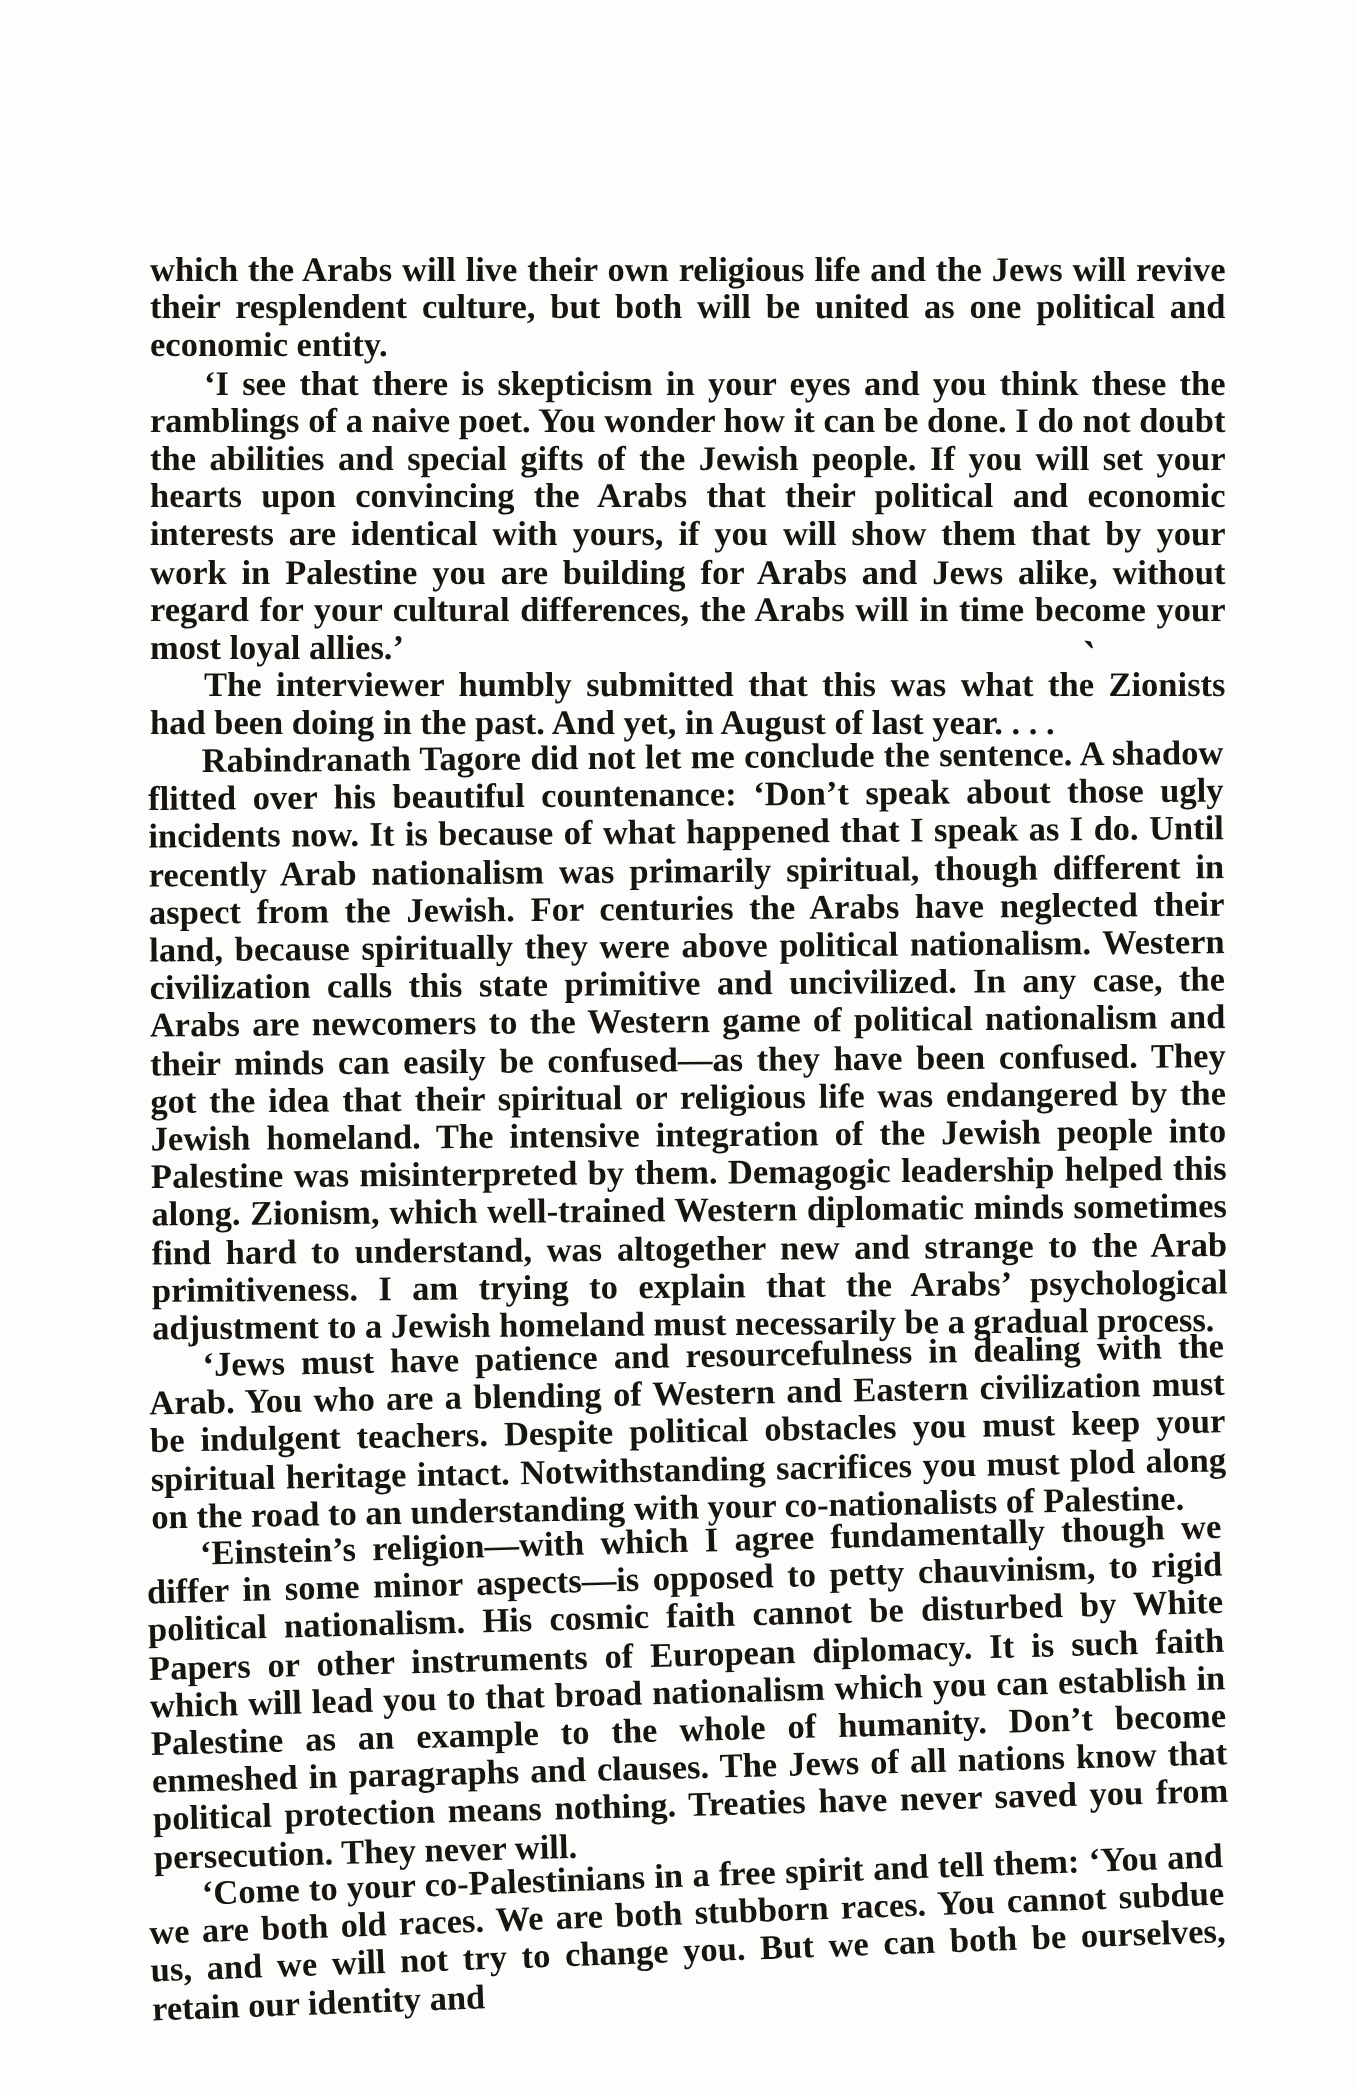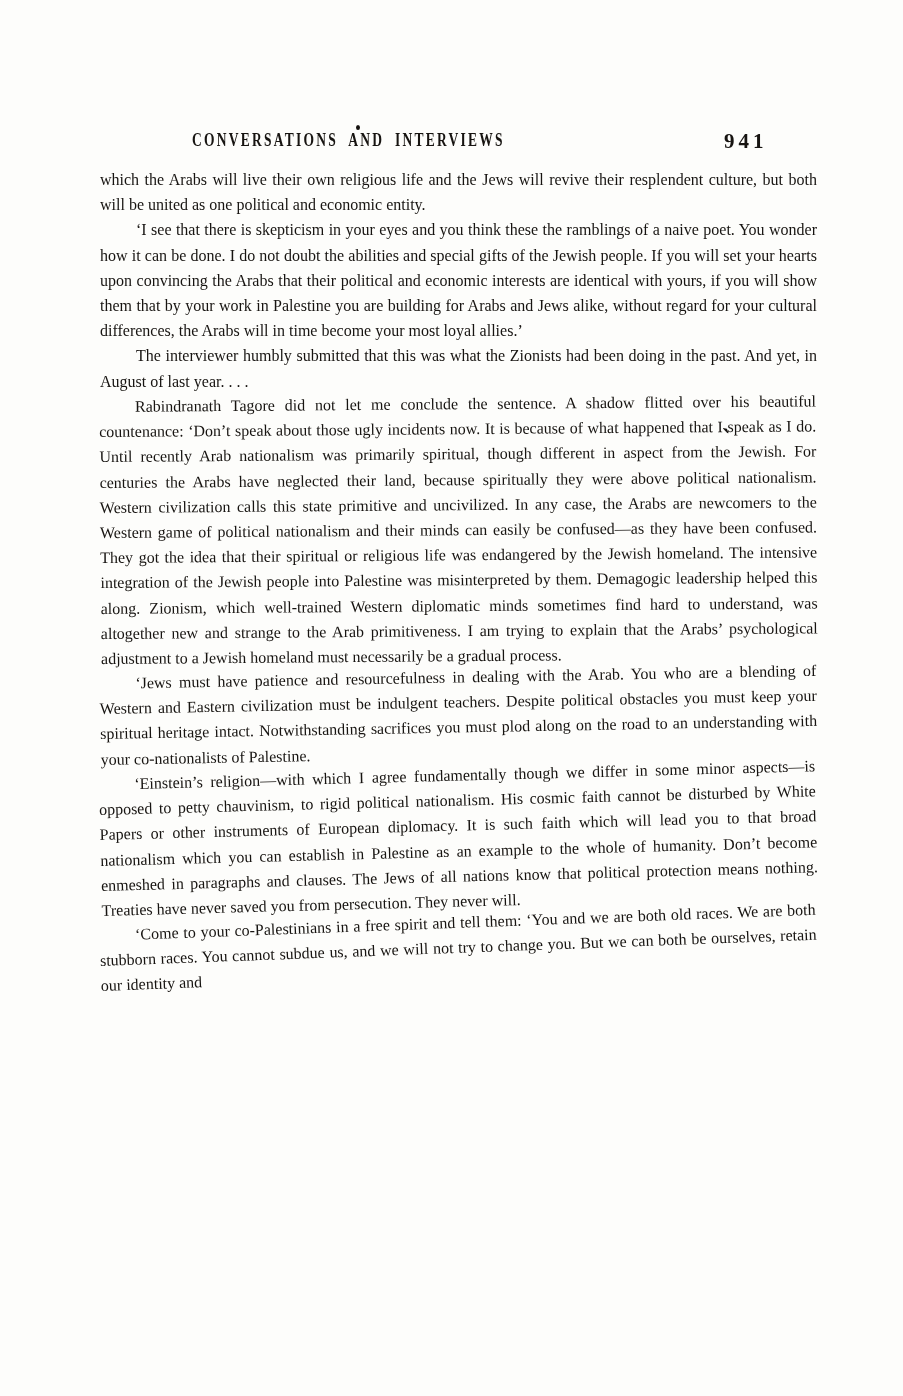--- a/index.html
+++ b/index.html
@@ -52,23 +52,23 @@
     font-size: 21px;
     font-weight: 700;
     letter-spacing: 4px;
   }
   
   .text-block {
     position: absolute;
     top: 167px;
     left: 100px;
     width: 717px;
-    font-size: 16px;
+    font-size: 23px;
     line-height: 25.2px;
-    font-weight: 400;
+    font-weight: 700;
     text-align: justify;
   }
   .para { margin: 0; transform-origin: 0 50%; }
   .para.indent { text-indent: 36px; }
   .para.tilt-1 { transform: rotate(-0.45deg); }
   .para.tilt-2 { transform: rotate(-1.05deg); }
   .para.tilt-3 { transform: rotate(-1.5deg); }
   .para.tilt-4 { transform: rotate(-2.1deg); }
   
   .stray-mark {
@@ -79,25 +79,20 @@
     font-weight: 700;
     transform: rotate(10deg);
     color: #14110e;
   }
 </style>
 </head>
 <body>
 
 <div class="page">
 
-  <header class="running-head">
-    <span class="head-title">CONVERSATIONS AND INTERVIEWS</span>
-    <span class="head-artifact"></span>
-    <span class="head-page-number">941</span>
-  </header>
 
   <main class="text-block">
     <p class="para">which the Arabs will live their own religious life and the Jews will revive their resplendent culture, but both will be united as one political and economic entity.</p>
     <p class="para indent">‘I see that there is skepticism in your eyes and you think these the ramblings of a naive poet. You wonder how it can be done. I do not doubt the abilities and special gifts of the Jewish people. If you will set your hearts upon convincing the Arabs that their political and economic interests are identical with yours, if you will show them that by your work in Palestine you are building for Arabs and Jews alike, without regard for your cultural differences, the Arabs will in time become your most loyal allies.’</p>
     <p class="para indent">The interviewer humbly submitted that this was what the Zionists had been doing in the past. And yet, in August of last year. . . .</p>
     <p class="para indent tilt-1">Rabindranath Tagore did not let me conclude the sentence. A shadow flitted over his beautiful countenance: ‘Don’t speak about those ugly incidents now. It is because of what happened that I speak as I do. Until recently Arab nationalism was primarily spiritual, though different in aspect from the Jewish. For centuries the Arabs have neglected their land, because spiritually they were above political nationalism. Western civilization calls this state primitive and uncivilized. In any case, the Arabs are newcomers to the Western game of political nationalism and their minds can easily be confused—as they have been confused. They got the idea that their spiritual or religious life was endangered by the Jewish homeland. The intensive integration of the Jewish people into Palestine was misinterpreted by them. Demagogic leadership helped this along. Zionism, which well-trained Western diplomatic minds sometimes find hard to understand, was altogether new and strange to the Arab primitiveness. I am trying to explain that the Arabs’ psychological adjustment to a Jewish homeland must necessarily be a gradual process.</p>
     <p class="para indent tilt-2">‘Jews must have patience and resourcefulness in dealing with the Arab. You who are a blending of Western and Eastern civilization must be indulgent teachers. Despite political obstacles you must keep your spiritual heritage intact. Notwithstanding sacrifices you must plod along on the road to an understanding with your co-nationalists of Palestine.</p>
     <p class="para indent tilt-3">‘Einstein’s religion—with which I agree fundamentally though we differ in some minor aspects—is opposed to petty chauvinism, to rigid political nationalism. His cosmic faith cannot be disturbed by White Papers or other instruments of European diplomacy. It is such faith which will lead you to that broad nationalism which you can establish in Palestine as an example to the whole of humanity. Don’t become enmeshed in paragraphs and clauses. The Jews of all nations know that political protection means nothing. Treaties have never saved you from persecution. They never will.</p>
     <p class="para indent tilt-4">‘Come to your co-Palestinians in a free spirit and tell them: ‘You and we are both old races. We are both stubborn races. You cannot subdue us, and we will not try to change you. But we can both be ourselves, retain our identity and</p>
   </main>

